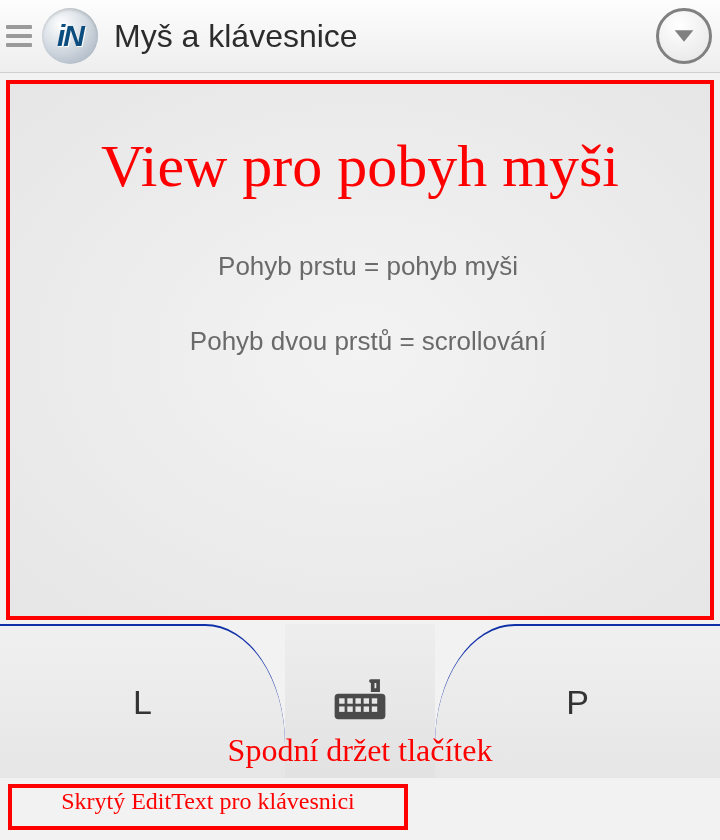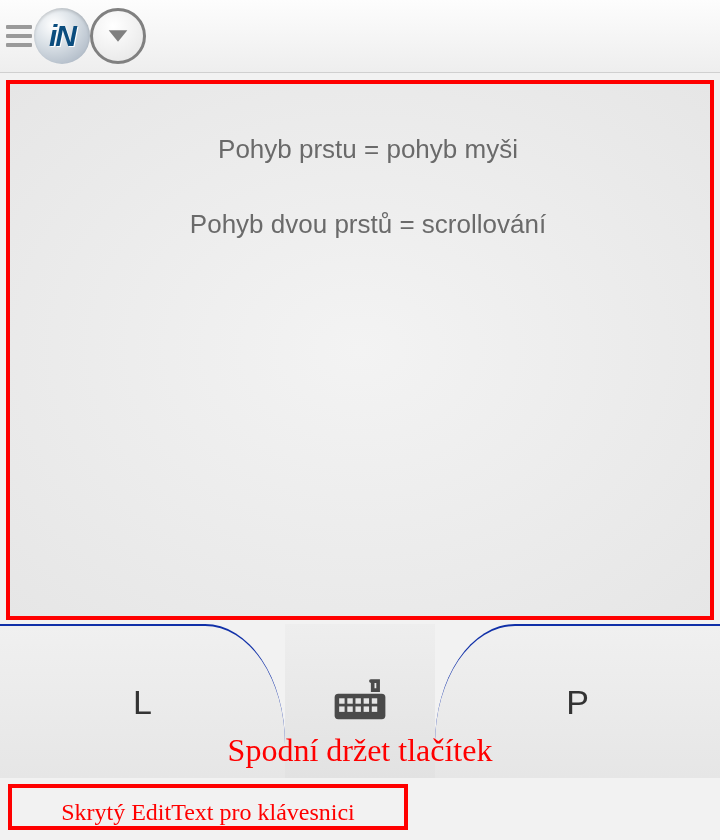--- a/index.html
+++ b/index.html
@@ -19,20 +19,21 @@
   }
 
   
   .header {
     height: 72px;
     display: flex;
     align-items: center;
     padding: 0 8px 0 4px;
     background: linear-gradient(#fdfdfd, #eeeeee);
     border-bottom: 1px solid #d0d0d0;
+    gap: 8px;
     position: relative;
   }
   .hamburger {
     width: 30px; height: 30px;
     display: flex; flex-direction: column; justify-content: space-between;
     padding: 4px 2px; box-sizing: border-box;
   }
   .hamburger span {
     display: block; height: 4px; background: #9a9a9a; border-radius: 1px;
   }
@@ -126,49 +127,51 @@
 
   
   .hidden-edit {
     position: absolute;
     left: 8px;
     top: 784px;
     width: 400px;
     height: 46px;
     border: 4px solid #ff0000;
     box-sizing: border-box;
-    display: flex; align-items: flex-end; justify-content: center;
+    display: flex; align-items: flex-start; justify-content: center;
     font-family: Georgia, "Times New Roman", serif;
     font-size: 24px;
     color: #ff0000;
     background: #f2f2f2;
   }
 </style>
 </head>
 <body>
 
 <div class="root">
 
   <div class="header">
     <div class="hamburger">
       <span></span>
         <span></span>
         <span></span>
     </div>
     <div class="app-logo">
       <span>iN</span>
     </div>
+    <div class="header-title">Myš a klávesnice</div>
     <div class="dropdown-btn">
       <svg viewBox="0 0 24 24">
         <polygon points="4,7 20,7 12,17" fill="#808080"></polygon>
       </svg>
     </div>
   </div>
 
   <div class="touch-area">
+    <div class="anno-title">View pro pobyh myši</div>
     <div class="hint">Pohyb prstu = pohyb myši</div>
     <div class="hint">Pohyb dvou prstů = scrollování</div>
   </div>
 
   <div class="bottom-row">
     <div class="mouse-btn left">
       <span>L</span>
     </div>
     <div class="kbd-btn">
       <svg viewBox="0 0 64 48">

